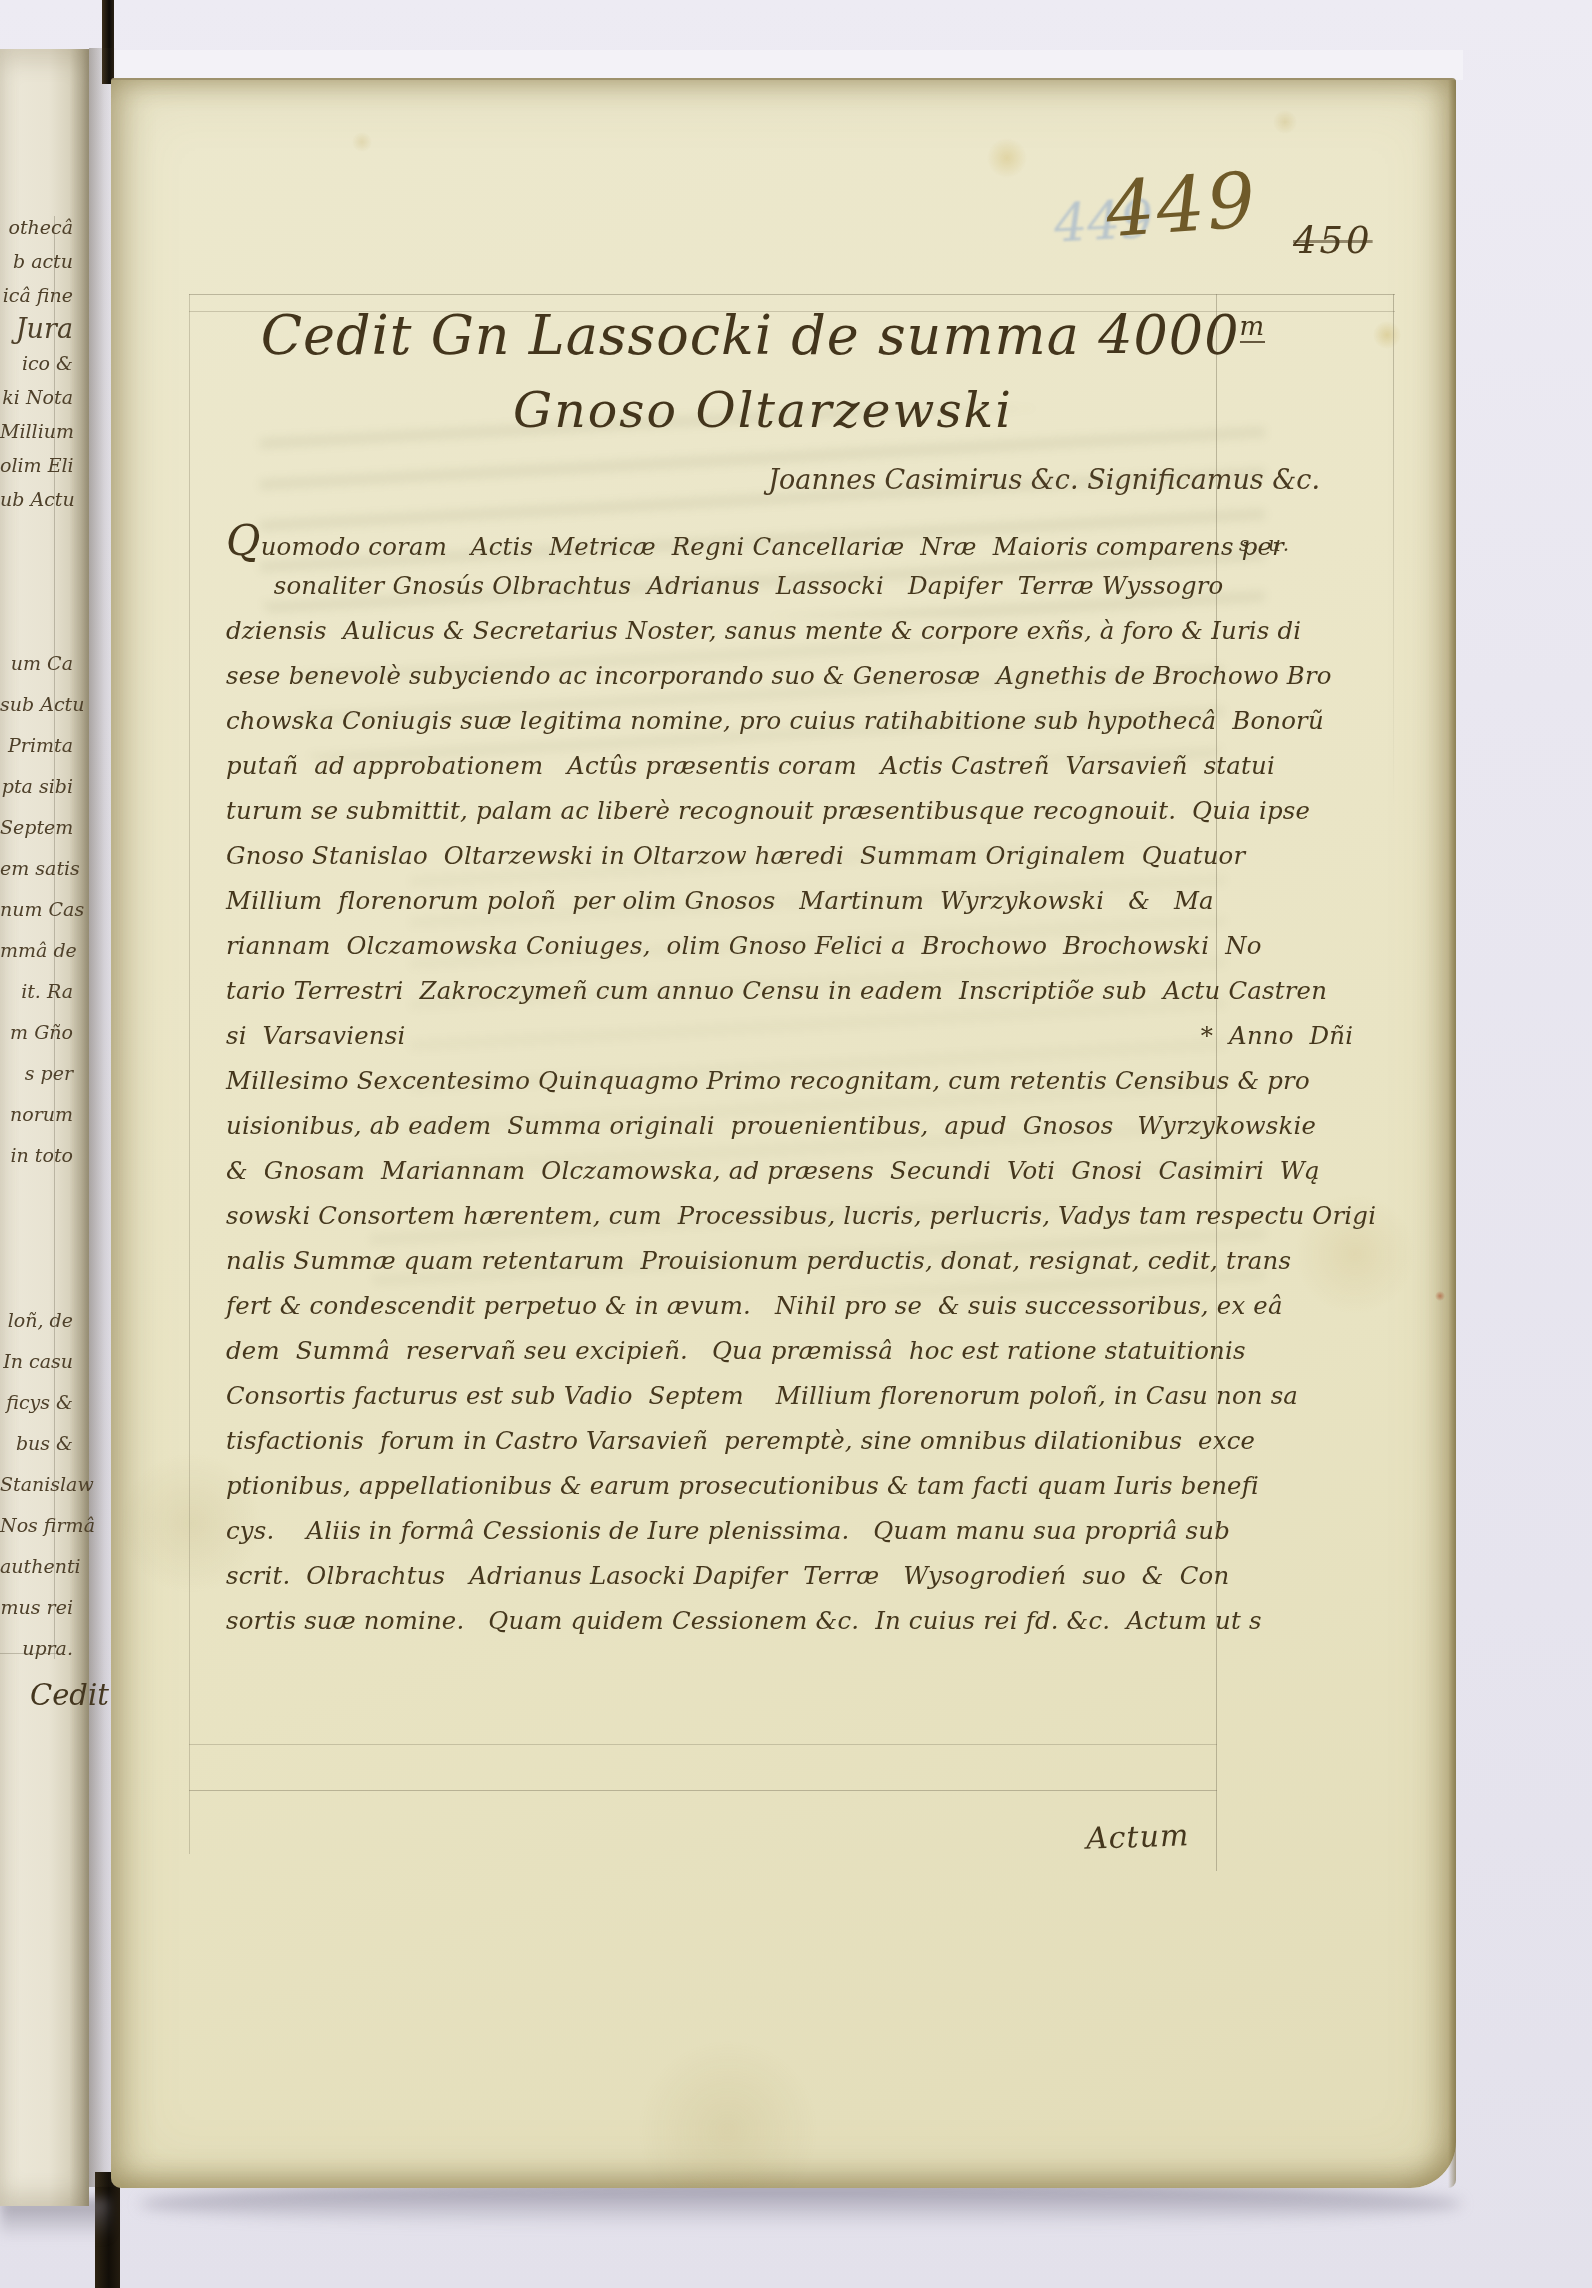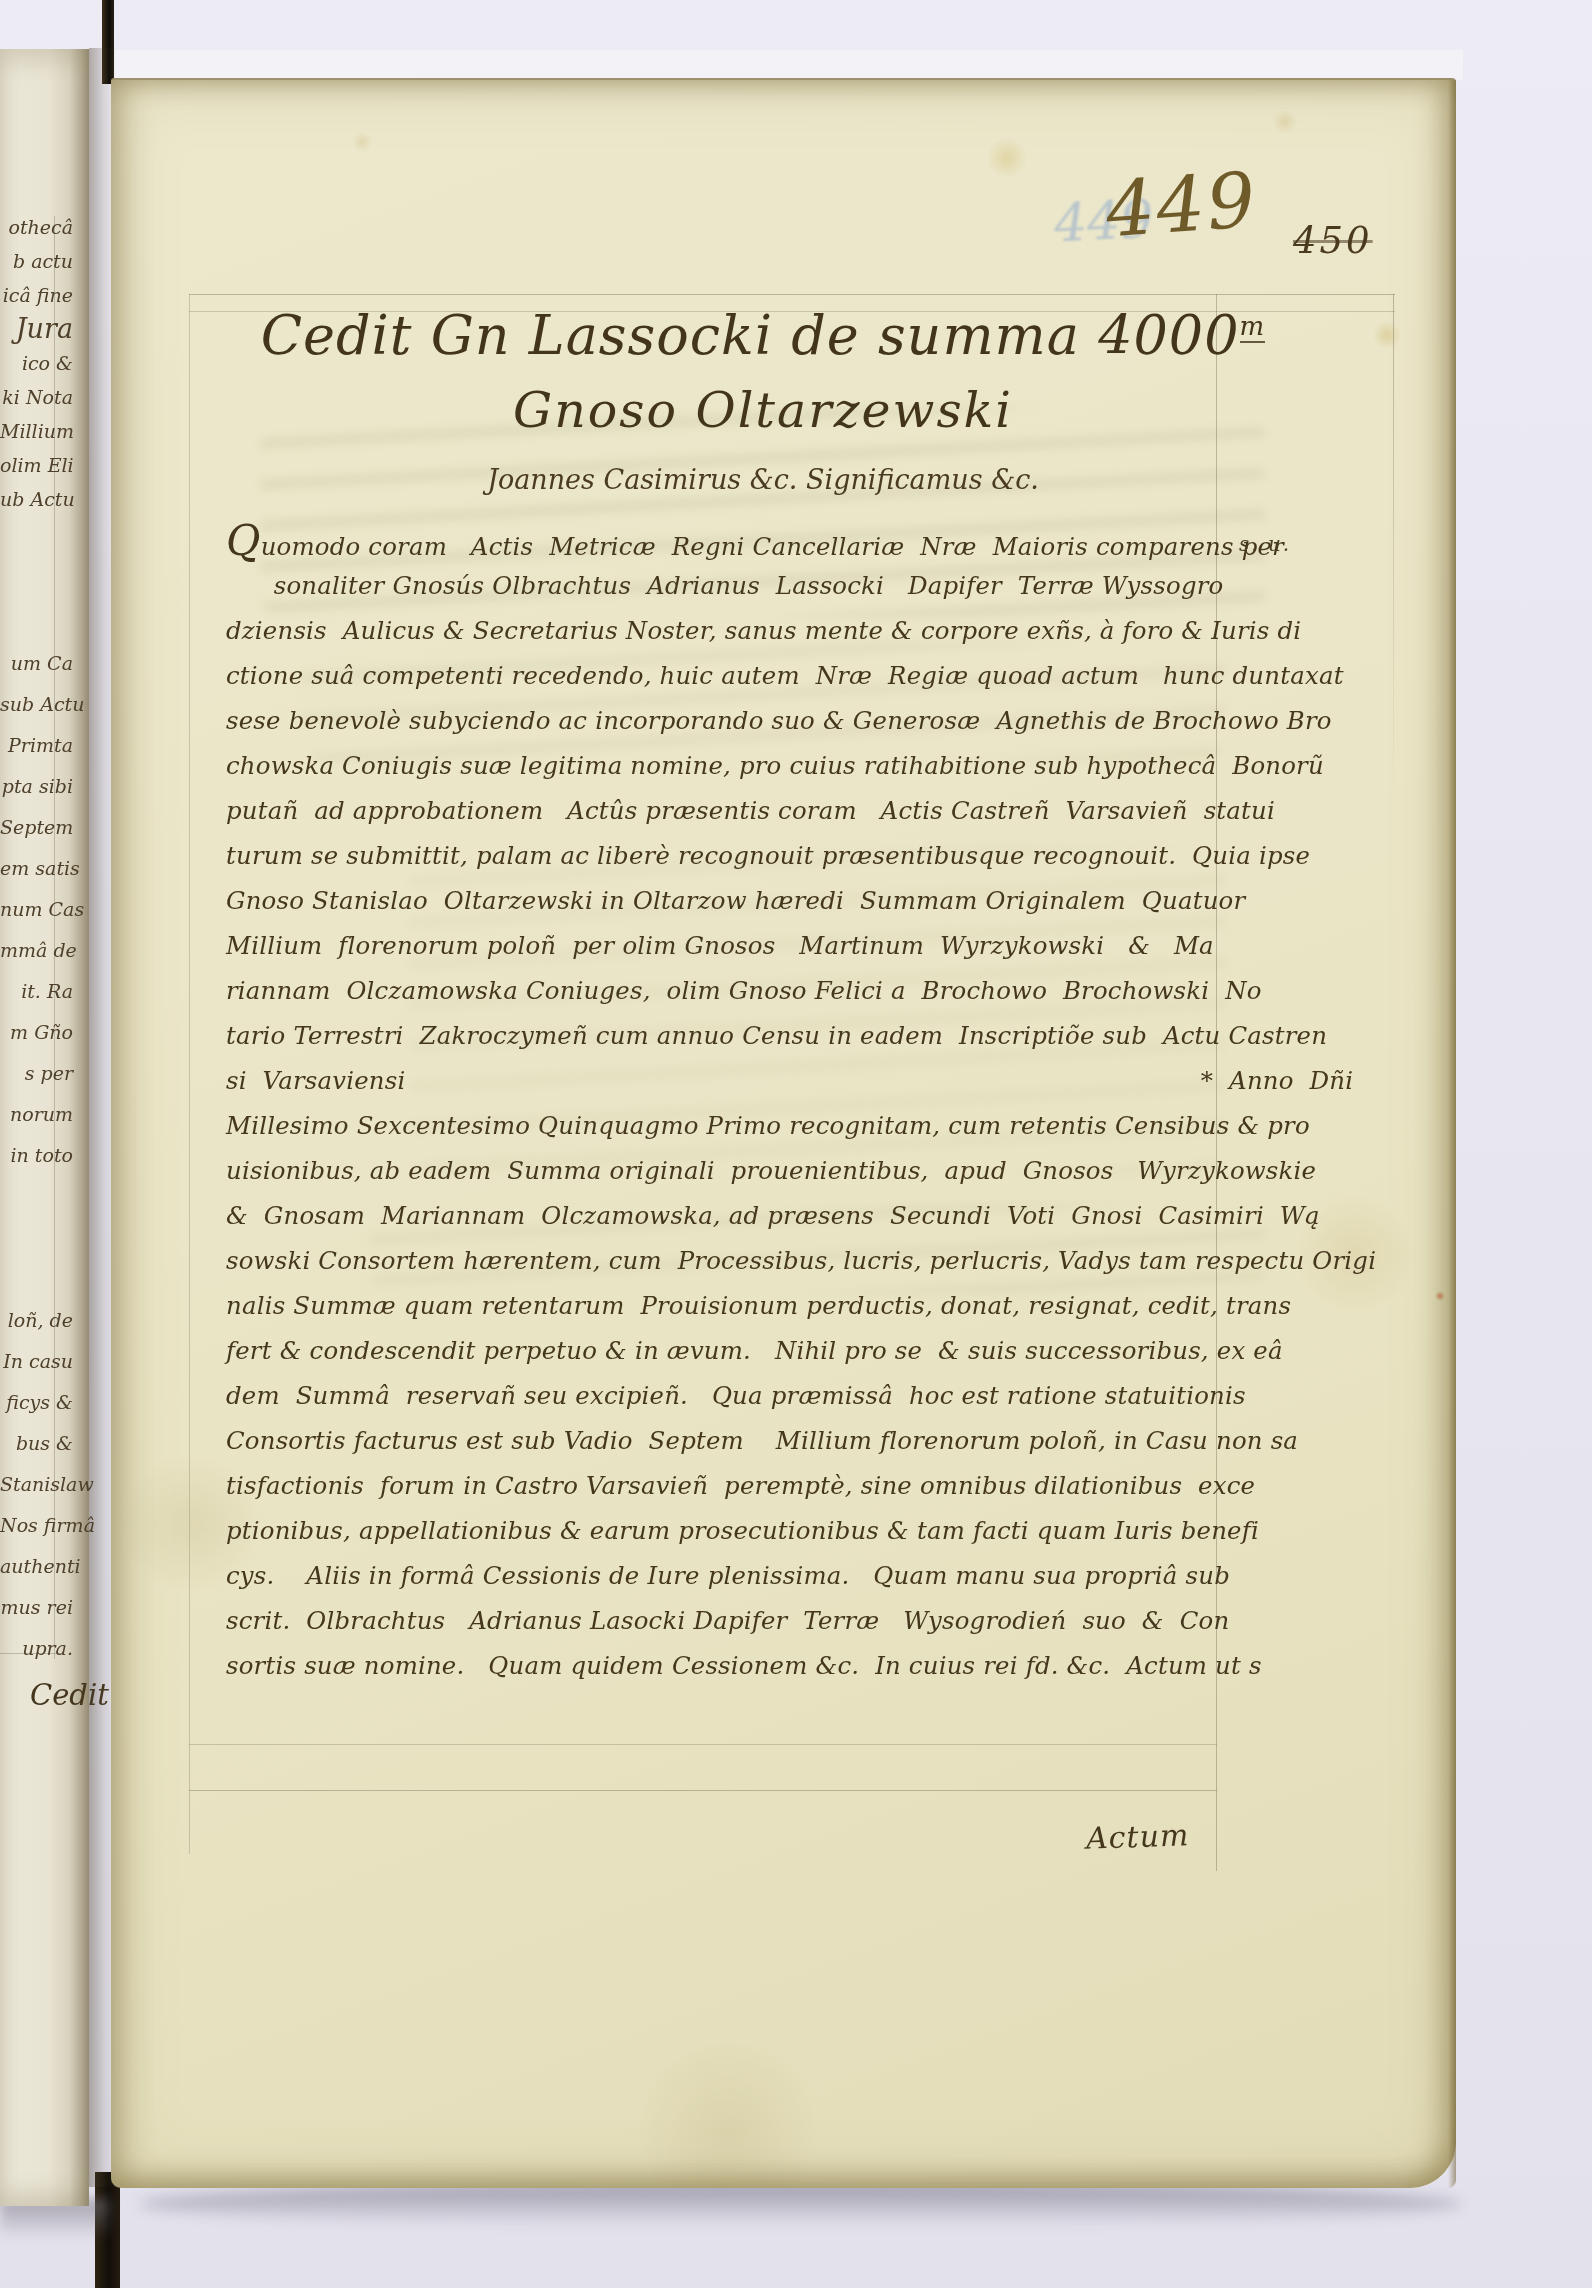--- a/index.html
+++ b/index.html
@@ -78,21 +78,21 @@
   .folio-ghost{position:absolute;left:943px;top:111px;font-size:52px;font-style:italic;
       color:rgba(115,150,205,.42);transform:rotate(-3deg);filter:blur(1px);}
   .folio-ink{position:absolute;left:995px;top:80px;font-size:76px;font-style:italic;
       color:#6f5a29;transform:rotate(-4deg);letter-spacing:2px;}
   .folio-stamp{position:absolute;left:1182px;top:139px;font-size:37px;font-style:italic;
       color:#4b3b1e;letter-spacing:3px;text-decoration:line-through;text-decoration-color:rgba(75,59,30,.55);}
   .heading{position:absolute;left:95px;top:217px;width:1114px;text-align:center;}
   .heading-l1{font-size:54px;line-height:78px;letter-spacing:1px;}
   .heading-l1 sup{font-size:26px;border-bottom:2px solid rgba(67,53,28,.8);line-height:10px;}
   .heading-l2{font-size:49px;line-height:72px;letter-spacing:2px;}
-  .salutation{position:absolute;left:95px;top:384px;width:1114px;text-align:center;
+  .salutation{position:absolute;left:95px;top:384px;width:1114px;text-align:right;
       font-size:27px;color:#4a3b22;font-style:italic;}
   .body-block{position:absolute;left:115px;top:438px;width:1005px;}
   .body-line{white-space:pre;font-size:24.4px;line-height:45px;height:45px;
       font-style:italic;color:#45371d;letter-spacing:0.2px;}
   .body-line:first-child::first-letter{font-size:42px;}
   .margin-note{position:absolute;left:1128px;top:452px;font-size:20px;font-style:italic;
       color:#4a3c22;letter-spacing:2px;}
   .actum{position:absolute;left:975px;top:1739px;font-size:30px;font-style:italic;
       color:#45371d;letter-spacing:1px;transform:rotate(-2deg);}
 </style>
@@ -177,21 +177,20 @@
       <div class="heading-l1"><span>Cedit Gn Lassocki de summa 4000</span><sup>m</sup></div>
       <div class="heading-l2">Gnoso Oltarzewski</div>
     </div>
     <div class="salutation">Joannes Casimirus &amp;c. Significamus &amp;c.</div>
 
     <div class="body-block">
 
     <div class="body-line">Quomodo coram   Actis  Metricæ  Regni Cancellariæ  Nræ  Maioris comparens per</div>
         <div class="body-line">      sonaliter Gnosús Olbrachtus  Adrianus  Lassocki   Dapifer  Terræ Wyssogro</div>
         <div class="body-line">dziensis  Aulicus &amp; Secretarius Noster, sanus mente &amp; corpore exñs, à foro &amp; Iuris di</div>
-        <div class="body-line">ctione suâ competenti recedendo, huic autem  Nræ  Regiæ quoad actum   hunc duntaxat</div>
         <div class="body-line">sese benevolè subyciendo ac incorporando suo &amp; Generosæ  Agnethis de Brochowo Bro</div>
         <div class="body-line">chowska Coniugis suæ legitima nomine, pro cuius ratihabitione sub hypothecâ  Bonorũ</div>
         <div class="body-line">putañ  ad approbationem   Actûs præsentis coram   Actis Castreñ  Varsavieñ  statui</div>
         <div class="body-line">turum se submittit, palam ac liberè recognouit præsentibusque recognouit.  Quia ipse</div>
         <div class="body-line">Gnoso Stanislao  Oltarzewski in Oltarzow hæredi  Summam Originalem  Quatuor</div>
         <div class="body-line">Millium  florenorum poloñ  per olim Gnosos   Martinum  Wyrzykowski   &amp;   Ma</div>
         <div class="body-line">riannam  Olczamowska Coniuges,  olim Gnoso Felici a  Brochowo  Brochowski  No</div>
         <div class="body-line">tario Terrestri  Zakroczymeñ cum annuo Censu in eadem  Inscriptiõe sub  Actu Castren</div>
         <div class="body-line">si  Varsaviensi                                                                                                    *  Anno  Dñi</div>
         <div class="body-line">Millesimo Sexcentesimo Quinquagmo Primo recognitam, cum retentis Censibus &amp; pro</div>

